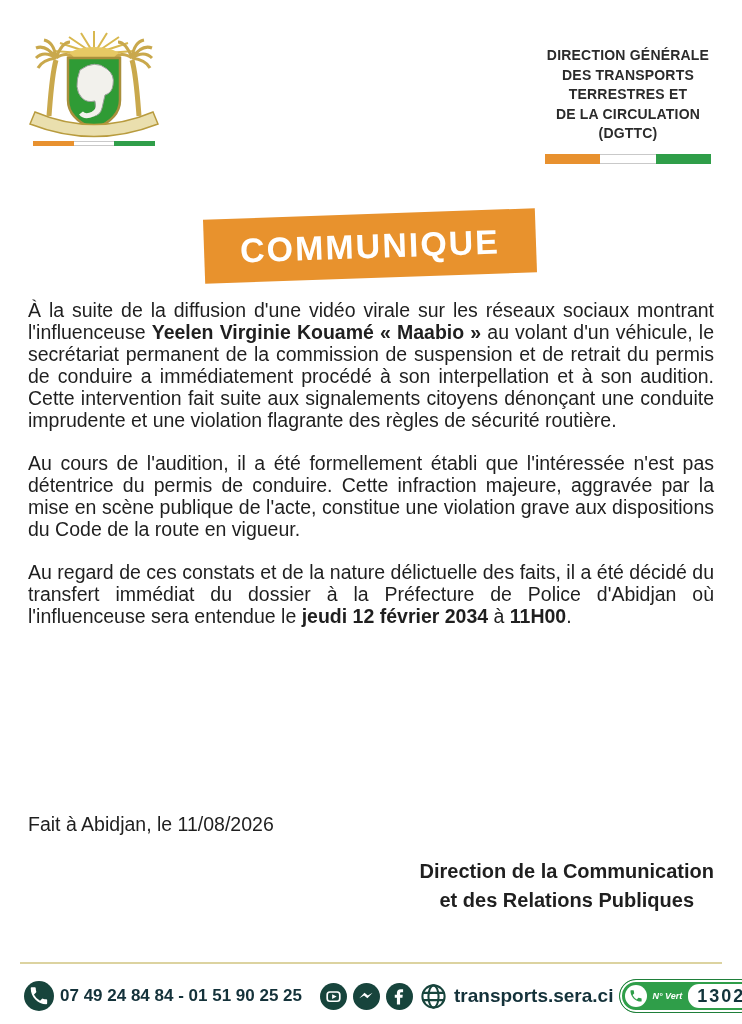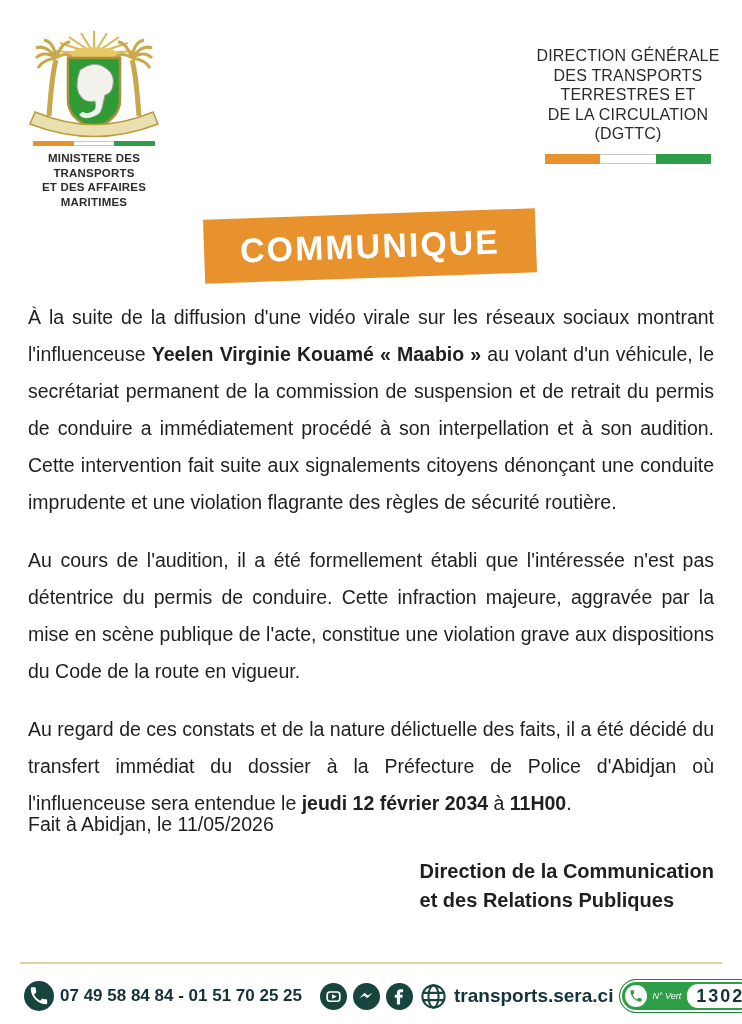--- a/index.html
+++ b/index.html
@@ -7,57 +7,57 @@
         font-family:"Liberation Sans",sans-serif;overflow:hidden;color:#1f1f1f;}
 
   
   .logo-block{position:absolute;left:12px;top:28px;width:164px;text-align:center;}
   .mini-flag{display:flex;width:122px;height:5px;margin:3px auto 5px auto;}
   .mini-flag .seg{flex:1;}
   .ministry-name{font-size:11.5px;font-weight:bold;color:#2d2d2d;line-height:14.5px;
                  letter-spacing:.2px;white-space:pre-line;}
 
   .dir-block{position:absolute;right:12px;top:46px;width:204px;text-align:center;}
-  .dir-title{font-size:16px;font-weight:normal;color:#2b2b2b;line-height:19.5px;
+  .dir-title{font-size:14px;font-weight:bold;color:#2b2b2b;line-height:19.5px;
              letter-spacing:.2px;white-space:pre-line;}
   .dir-flag{display:flex;width:166px;height:10px;margin:10px auto 0 auto;}
   .dir-flag .seg{flex:1;}
   .seg.orange{background:#E8912F;}
   .seg.white{background:#ffffff;border-top:1px solid #c9c9c9;border-bottom:1px solid #c9c9c9;}
   .seg.green{background:#2F9E49;}
 
   
   .banner{position:absolute;left:204px;top:214px;width:332px;height:64px;background:#E8922D;
           transform:rotate(-2deg);display:flex;align-items:center;justify-content:center;}
   .banner-text{color:#ffffff;font-weight:bold;font-size:34px;letter-spacing:2px;}
 
   
   .body-text{position:absolute;left:28px;top:299px;width:686px;}
-  .para{font-size:19.5px;line-height:37px;text-align:justify;margin:0 0 21px 0;color:#1f1f1f;}
+  .para{font-size:19.5px;line-height:22px;text-align:justify;margin:0 0 21px 0;color:#1f1f1f;}
   .para .b{font-weight:bold;}
 
   .hashtag{position:absolute;left:28px;top:763px;font-size:20px;font-weight:bold;
            letter-spacing:.5px;color:#1f1f1f;}
   .dateline{position:absolute;left:28px;top:813px;font-size:19.5px;color:#1f1f1f;}
-  .signature{position:absolute;right:28px;top:857px;text-align:left;font-size:20px;
+  .signature{position:absolute;right:28px;top:857px;text-align:center;font-size:20px;
              font-weight:bold;line-height:29px;color:#1f1f1f;white-space:pre-line;}
 
   
   .footer-divider{position:absolute;left:20px;top:962px;width:702px;height:2px;background:#DCD3A0;}
   .footer{position:absolute;left:24px;top:978px;width:698px;height:36px;
           display:flex;align-items:center;gap:6px;}
   .footer-phone{font-size:17px;font-weight:bold;color:#14323A;white-space:nowrap;}
   .footer-sep{width:2px;height:30px;background:#14323A;margin:0 3px;}
   .footer-url{font-size:19px;font-weight:bold;color:#14323A;white-space:nowrap;}
   .icon{flex:0 0 auto;display:block;}
 
   .nvert{margin-left:auto;display:flex;align-items:center;height:34px;background:#2F9E49;
          border:1.5px solid #1F7F3A;border-radius:17px;box-shadow:inset 0 0 0 2px #ffffff;
          padding:0 3px 0 4px;box-sizing:border-box;}
-  .nvert-label{color:#ffffff;font-size:9px;font-weight:normal;font-style:italic;
+  .nvert-label{color:#ffffff;font-size:9px;font-weight:bold;font-style:italic;
                margin:0 6px 0 4px;white-space:nowrap;}
   .nvert-num{background:#ffffff;border-radius:11px;padding:0 9px;height:24px;line-height:24px;
              font-size:18px;font-weight:bold;color:#12343B;letter-spacing:2px;}
 </style>
 </head>
 <body>
 
 <div class="page">
 
   <div class="logo-block">
@@ -85,22 +85,20 @@
         <path d="M77 68 q7 12 -3 18 q-8 4 -12 -1" fill="none" stroke="#F2F1EC" stroke-width="5"></path>
       </g>
 
       <path d="M16 84 q59 25 118 0 l5 12 q-64 25 -128 0 Z" fill="#EADFAE" stroke="#B89B3E" stroke-width="1.5"></path>
     </svg>
     <div class="mini-flag">
       <div class="seg orange"></div>
         <div class="seg white"></div>
         <div class="seg green"></div>
     </div>
-    <div class="ministry-name">MINISTERE DES TRANSPORTS
-ET DES AFFAIRES MARITIMES</div>
   </div>
 
   <div class="dir-block">
     <div class="dir-title">DIRECTION GÉNÉRALE
 DES TRANSPORTS
 TERRESTRES ET
 DE LA CIRCULATION
 (DGTTC)</div>
     <div class="dir-flag">
       <div class="seg orange"></div>
@@ -113,35 +111,35 @@
     <span class="banner-text">COMMUNIQUE</span>
   </div>
 
   <div class="body-text">
       <p class="para"><span>À la suite de la diffusion d'une vidéo virale sur les réseaux sociaux montrant l'influenceuse </span><span class="b">Yeelen Virginie Kouamé « Maabio »</span><span> au volant d'un véhicule, le secrétariat permanent de la commission de suspension et de retrait du permis de conduire a immédiatement procédé à son interpellation et à son audition. Cette intervention fait suite aux signalements citoyens dénonçant une conduite imprudente et une violation flagrante des règles de sécurité routière.</span></p>
       <p class="para"><span>Au cours de l'audition, il a été formellement établi que l'intéressée n'est pas détentrice du permis de conduire. Cette infraction majeure, aggravée par la mise en scène publique de l'acte, constitue une violation grave aux dispositions du Code de la route en vigueur.</span></p>
       <p class="para"><span>Au regard de ces constats et de la nature délictuelle des faits, il a été décidé du transfert immédiat du dossier à la Préfecture de Police d'Abidjan où l'influenceuse sera entendue le </span><span class="b">jeudi 12 février 2034</span><span> à </span><span class="b">11H00</span><span>.</span></p>
     </div>
 
 
-  <div class="dateline">Fait à Abidjan, le 11/05/2026</div>
+  <div class="dateline">Fait à Abidjan, le 11/08/2026</div>
 
   <div class="signature">Direction de la Communication
 et des Relations Publiques</div>
 
   <div class="footer-divider"></div>
 
   <div class="footer">
 
     <svg class="icon" width="30" height="30" viewBox="0 0 24 24">
       <circle cx="12" cy="12" r="12" fill="#17443C"></circle>
       <path transform="translate(3.2,3.2) scale(0.73)" fill="#ffffff" d="M6.62 10.79a15.05 15.05 0 0 0 6.59 6.59l2.2-2.2a1 1 0 0 1 1.01-.24c1.12.37 2.33.57 3.58.57a1 1 0 0 1 1 1V20a1 1 0 0 1-1 1C10.85 21 3 13.15 3 3.5a1 1 0 0 1 1-1h3.5a1 1 0 0 1 1 1c0 1.25.2 2.46.57 3.58a1 1 0 0 1-.25 1.01l-2.2 2.2z"></path>
     </svg>
 
-    <span class="footer-phone">07 49 58 84 84 - 01 51 70 25 25</span>
+    <span class="footer-phone">07 49 24 84 84 - 01 51 90 25 25</span>
 
     <div class="footer-sep"></div>
 
     <svg class="icon" width="27" height="27" viewBox="0 0 24 24">
       <circle cx="12" cy="12" r="12" fill="#17443C"></circle>
       <rect x="6.4" y="8" width="11.2" height="8.2" rx="2.4" fill="none" stroke="#ffffff" stroke-width="1.5"></rect>
       <path d="M10.8 9.9 L14.8 12.1 L10.8 14.3 Z" fill="#ffffff"></path>
     </svg>
 
     <svg class="icon" width="27" height="27" viewBox="0 0 24 24">

